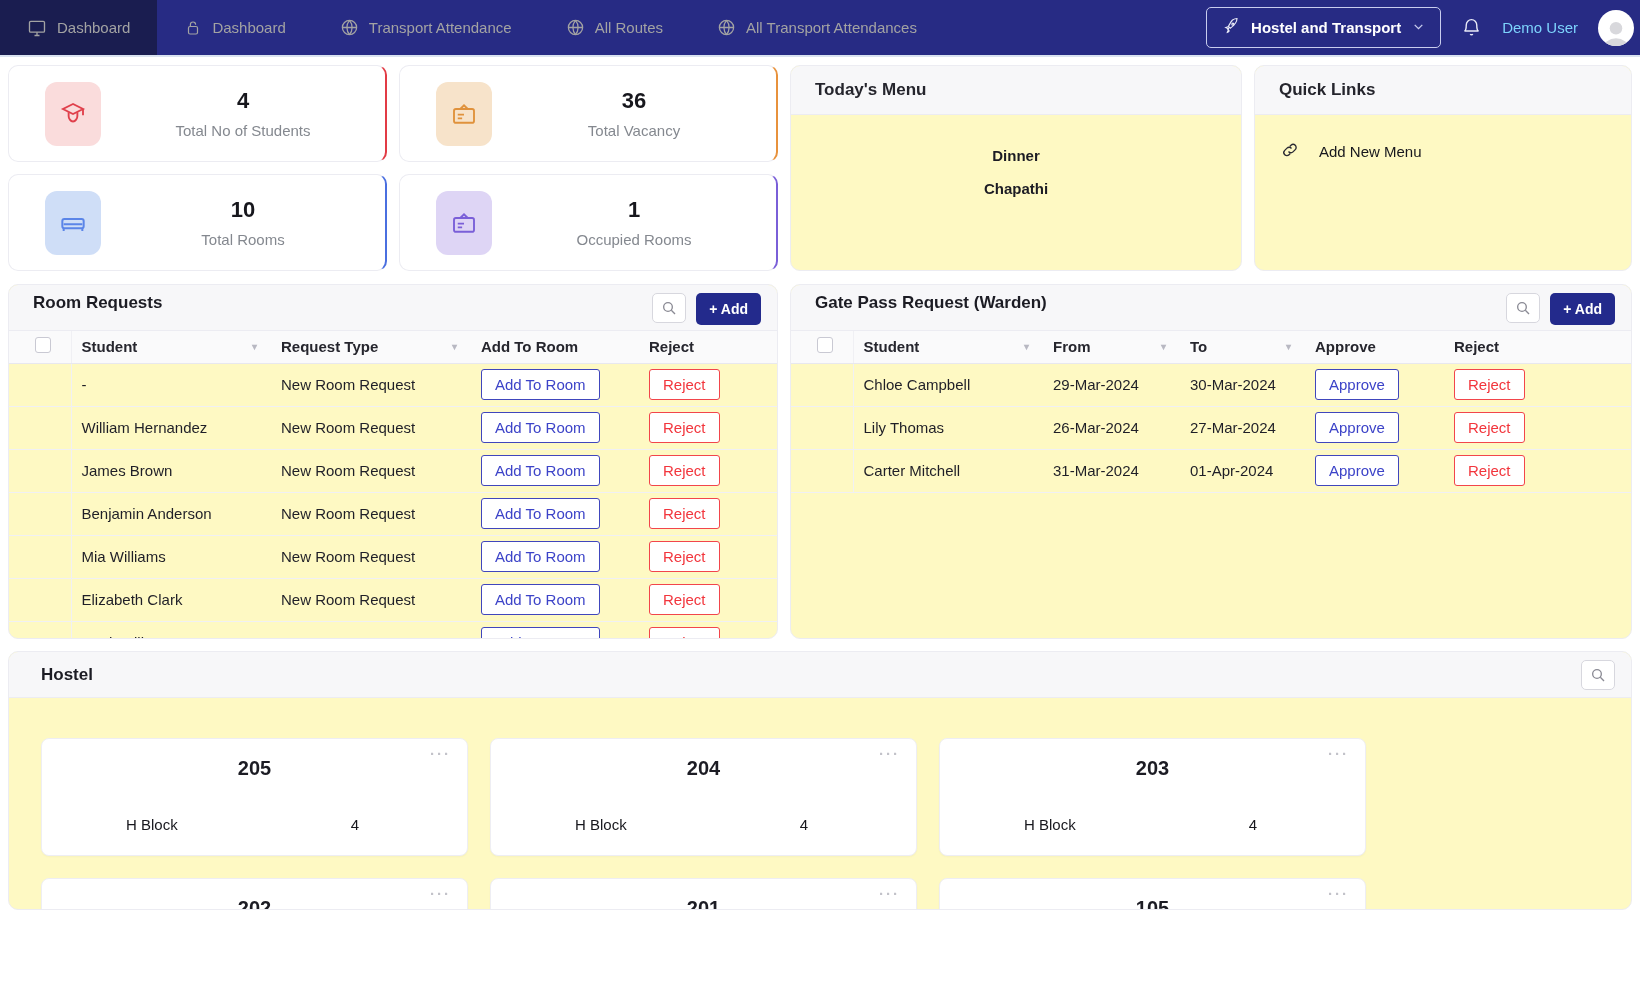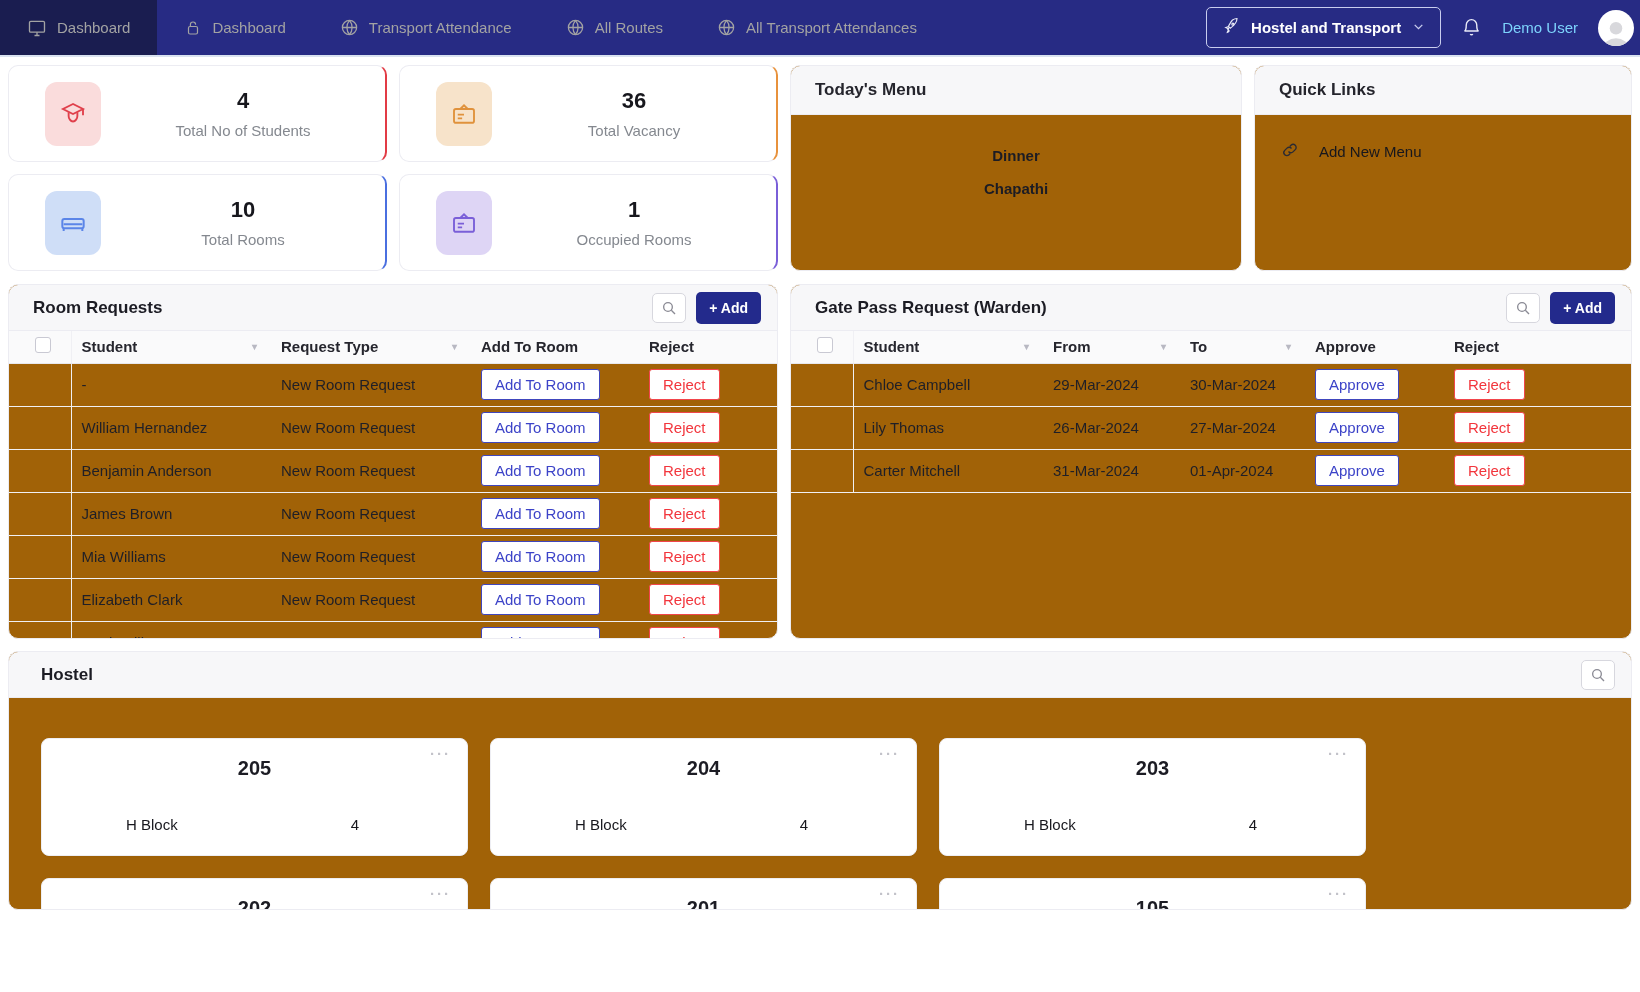--- a/index.html
+++ b/index.html
@@ -20,21 +20,21 @@
   .bell { color:#e9eaf7; cursor:pointer; display:flex; }
   .user-name { color:#7dd3fc; font-size:15px; }
   .avatar { width:36px; height:36px; border-radius:50%; background:#ffffff;
     display:flex; align-items:flex-end; justify-content:center; overflow:hidden; cursor:pointer; }
 
   
   .main { padding:8px; }
   .top-grid { display:grid; grid-template-columns:770px 452px 1fr; gap:12px; }
   .stats-grid { display:grid; grid-template-columns:1fr 1fr; grid-template-rows:1fr 1fr; gap:12px; height:206px; }
 
-  .panel { background:#a16207; border:1px solid #ececf2; border-radius:10px; overflow:hidden; }
+  .panel { background:#fef9c3; border:1px solid #ececf2; border-radius:10px; overflow:hidden; }
   .panel-head { background:#f7f7f9; border-bottom:1px solid #ececf2; padding:14px 24px;
     font-size:17px; font-weight:bold; color:#25252d; }
 
   
   .stat-card { background:#fff; border:1px solid #ececf2; border-radius:10px;
     display:flex; align-items:center; padding:0 0 0 36px; }
   .stat-card.red    { border-right:2px solid #e23b45; }
   .stat-card.orange { border-right:2px solid #e8923c; }
   .stat-card.blue   { border-right:2px solid #4a6fe0; }
   .stat-card.purple { border-right:2px solid #7a5fd8; }
@@ -51,21 +51,21 @@
   
   .menu-body { padding-top:32px; text-align:center; }
   .menu-meal { font-size:15px; font-weight:bold; }
   .menu-item { font-size:15px; font-weight:bold; margin-top:16px; }
   .ql-body { padding:26px 26px; }
   .ql-link { display:flex; align-items:center; gap:20px; font-size:15px; color:#17171d; cursor:pointer; }
 
   
   .tables-grid { display:grid; grid-template-columns:770px 1fr; gap:12px; margin-top:13px; }
   .tbl-panel { height:355px; }
-  .tbl-head { display:flex; align-items:center; background:#f7f7f9; border-bottom:1px solid #ececf2;
+  .tbl-head { display:flex; align-items:flex-start; background:#f7f7f9; border-bottom:1px solid #ececf2;
     padding:8px 16px 8px 24px; height:46px; }
   .tbl-title { font-size:17px; font-weight:bold; flex:1; }
   .btn-search { width:34px; height:30px; background:#fff; border:1px solid #d7d7de; border-radius:5px;
     display:flex; align-items:center; justify-content:center; color:#8a8a94; cursor:pointer; margin-right:10px; }
   .btn-add { background:#232a8c; color:#fff; border:none; border-radius:5px; padding:8px 13px;
     font-size:14px; font-weight:bold; cursor:pointer; font-family:inherit; }
 
   table { width:100%; border-collapse:collapse; font-size:15px; }
   thead th { background:#fafafb; font-weight:bold; text-align:left; height:32px;
     padding:0 10px; color:#26262e; border-bottom:1px solid #e8e8ee; }
@@ -313,28 +313,28 @@
           </tr>
           <tr>
             <td class="cb-col"></td>
             <td>William Hernandez</td>
             <td>New Room Request</td>
             <td><button class="btn-outline-blue">Add To Room</button></td>
             <td><button class="btn-outline-red">Reject</button></td>
           </tr>
           <tr>
             <td class="cb-col"></td>
+            <td>James Brown</td>
+            <td>New Room Request</td>
+            <td><button class="btn-outline-blue">Add To Room</button></td>
+            <td><button class="btn-outline-red">Reject</button></td>
+          </tr>
+          <tr>
+            <td class="cb-col"></td>
             <td>Benjamin Anderson</td>
-            <td>New Room Request</td>
-            <td><button class="btn-outline-blue">Add To Room</button></td>
-            <td><button class="btn-outline-red">Reject</button></td>
-          </tr>
-          <tr>
-            <td class="cb-col"></td>
-            <td>James Brown</td>
             <td>New Room Request</td>
             <td><button class="btn-outline-blue">Add To Room</button></td>
             <td><button class="btn-outline-red">Reject</button></td>
           </tr>
           <tr>
             <td class="cb-col"></td>
             <td>Mia Williams</td>
             <td>New Room Request</td>
             <td><button class="btn-outline-blue">Add To Room</button></td>
             <td><button class="btn-outline-red">Reject</button></td>

